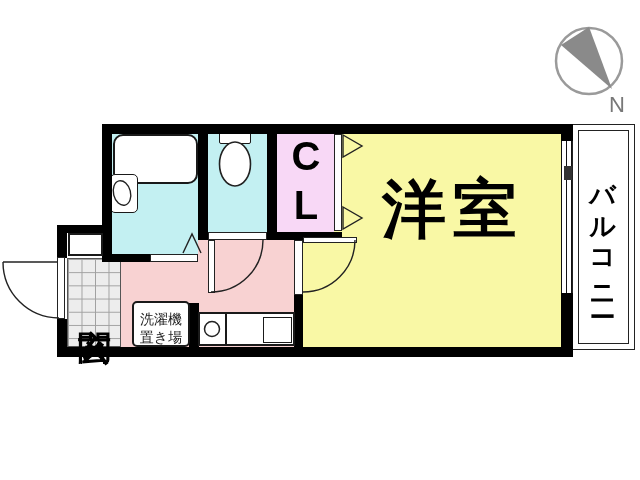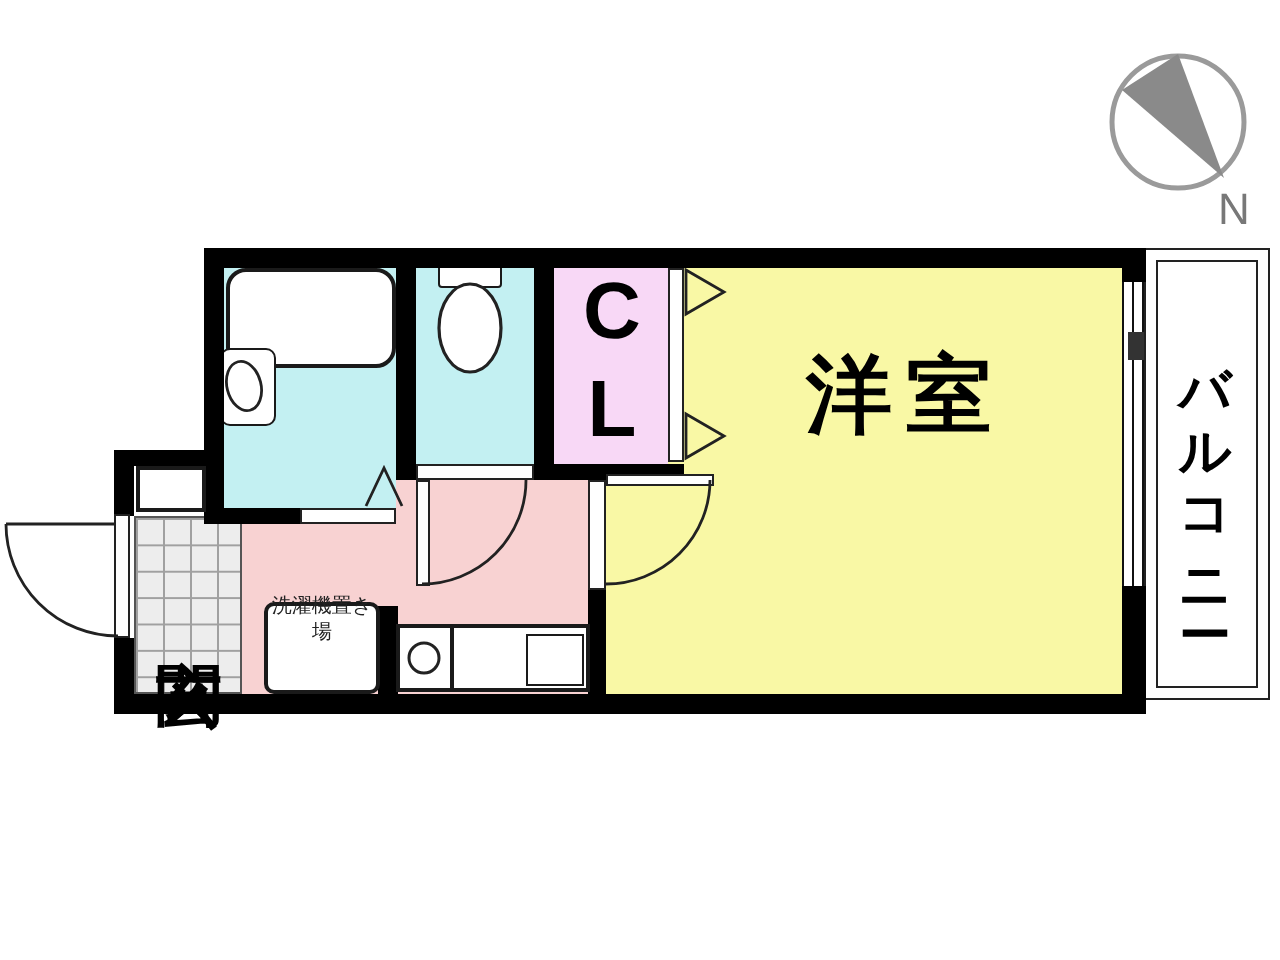--- a/index.html
+++ b/index.html
@@ -10,26 +10,26 @@
   .wall{position:absolute;background:var(--wall,#000);z-index:30;}
   .threshold{position:absolute;background:#fff;border:1px solid var(--outline,#222);box-sizing:border-box;z-index:32;}
   .leaf{position:absolute;background:#fff;border:1.3px solid var(--outline,#222);box-sizing:border-box;z-index:33;}
   .fixture{position:absolute;background:#fff;border:2px solid #1a1a1a;box-sizing:border-box;z-index:20;}
   .wline{position:absolute;background:#111;z-index:9;}
   .lbl{position:absolute;color:#000;z-index:50;white-space:nowrap;}
   .cen{display:flex;align-items:center;justify-content:center;}
   .v{writing-mode:vertical-rl;text-orientation:upright;}
   .vm{writing-mode:vertical-rl;text-orientation:mixed;}
   #room-label{left:340px;top:176px;width:226px;text-align:center;font-weight:bold;}
-  #room-label .name{font-size:43px;line-height:1.05;letter-spacing:7px;}
+  #room-label .name{font-size:64px;line-height:1.05;letter-spacing:7px;}
   #room-label .size{font-size:52px;line-height:1.0;margin-top:5px;}
   #cl-label{left:277px;top:134px;width:57px;height:98px;font-size:40px;font-weight:bold;letter-spacing:5px;}
   #genkan-label{left:73px;top:263px;width:42px;height:85px;font-size:33px;font-weight:bold;letter-spacing:3px;}
   #balcony-label{left:578px;top:130px;width:51px;height:214px;font-size:26px;font-weight:bold;letter-spacing:5px;}
-  #laundry-label{left:134px;top:288px;width:54px;height:44px;font-size:10px;color:#222;text-align:center;white-space:normal;line-height:1.3;}
+  #laundry-label{left:134px;top:306px;width:54px;height:44px;font-size:14px;color:#222;text-align:center;white-space:normal;line-height:1.3;}
   #north-label{left:609px;top:92px;font-size:22px;color:#787878;}
   #genkan-tile{left:67px;top:258px;width:54px;height:89px;z-index:6;box-sizing:border-box;border:1px solid #555;
      background-color:var(--tile,#ededed);
      background-image:linear-gradient(to right,var(--tile_line,#a0a0a0) 1px,transparent 1px),
                       linear-gradient(to bottom,var(--tile_line,#a0a0a0) 1px,transparent 1px);
      background-size:13.5px 13.2px;}
   svg.overlay{position:absolute;left:0;top:0;z-index:40;pointer-events:none;}
 </style>
 </head>
 <body>

